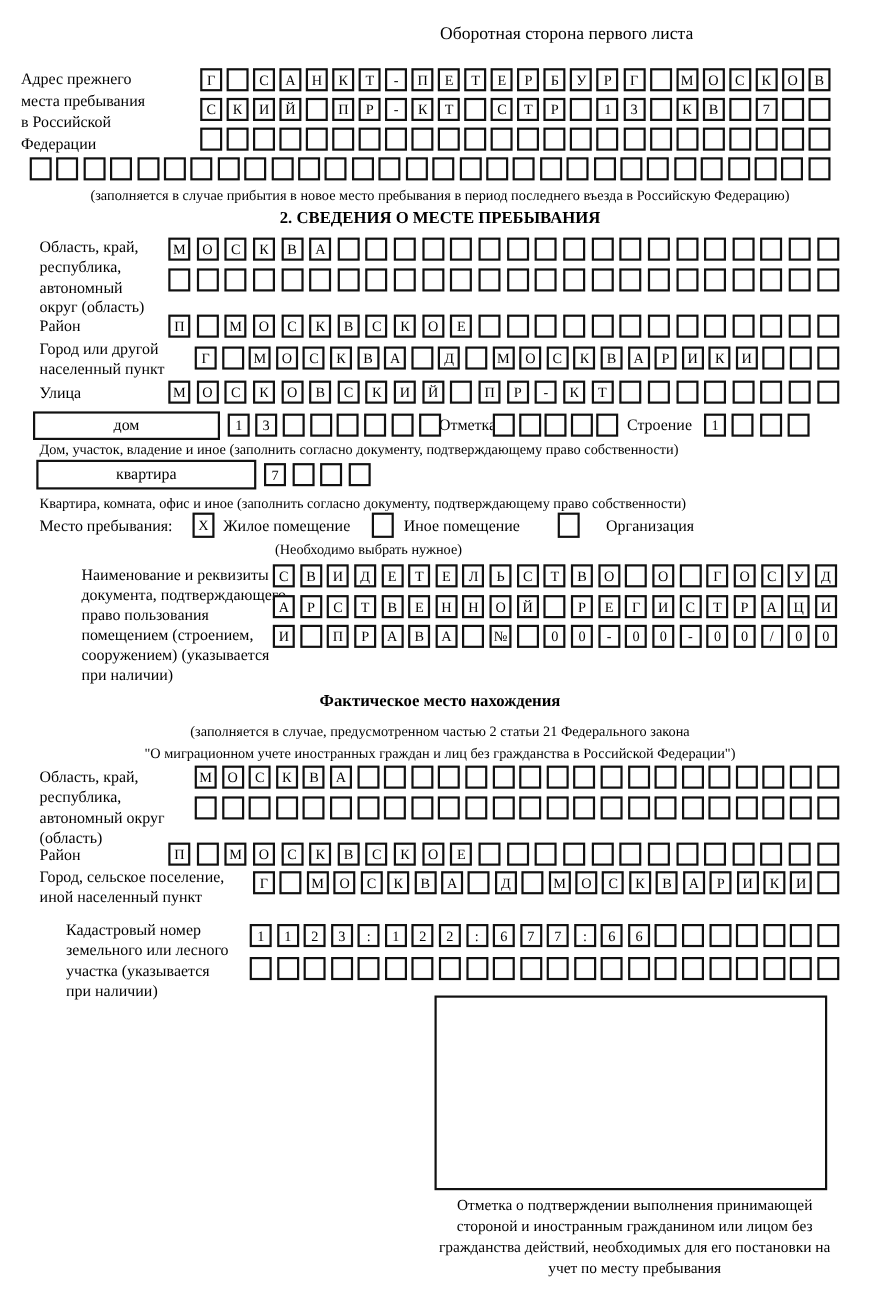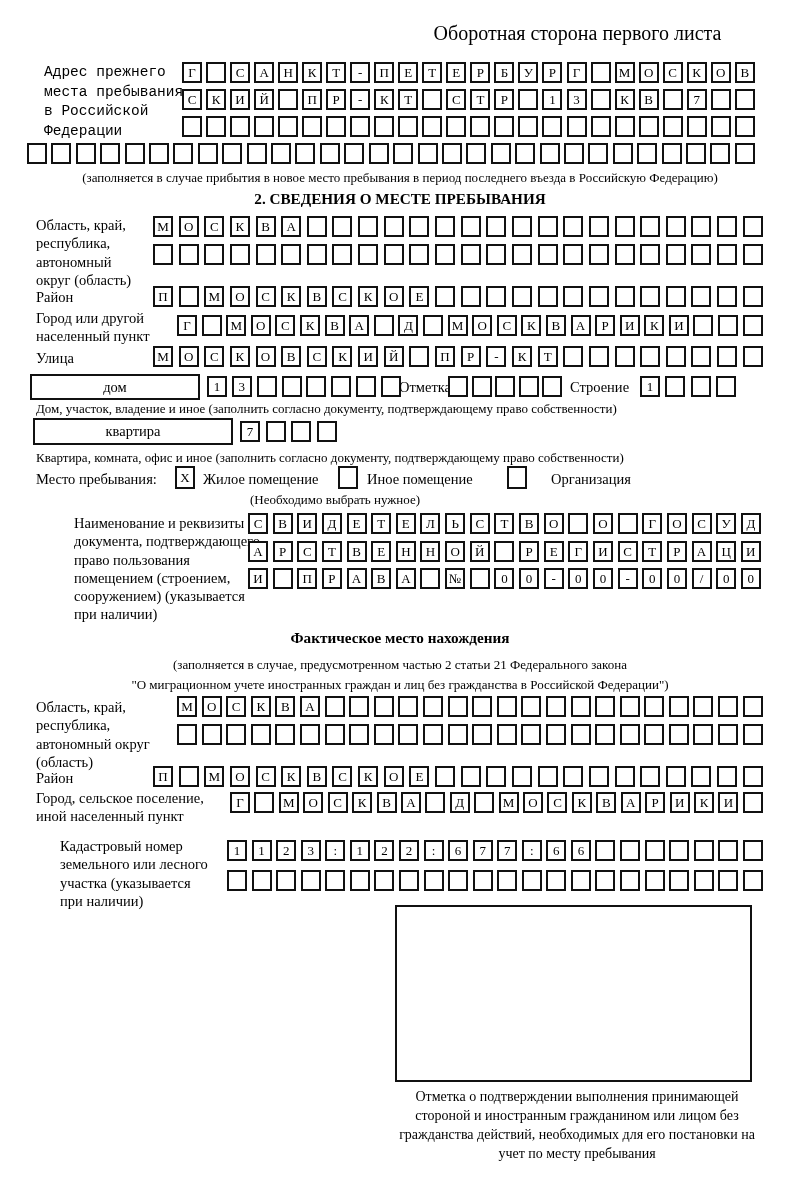--- a/index.html
+++ b/index.html
@@ -25,23 +25,23 @@
   .checkbox{
     width:20px;height:23px;box-sizing:border-box;border:2px solid #111;
     display:inline-flex;align-items:center;justify-content:center;font-size:13px;
   }
   .stamp-box{box-sizing:border-box;border:2px solid #111;background:#fff;}
   .caption{font-size:14px;line-height:19px;}
 </style>
 </head>
 <body>
 
-<div class="abs" style="left:400px;top:22px;width:355px;text-align:center;font-size:20px;">Оборотная сторона первого листа</div>
-
-<div class="abs lbl" style="left:44px;top:63px;width:150px;line-height:19.5px;font-family:Liberation Mono, monospace;">Адрес прежнего
+<div class="abs" style="left:400px;top:22px;width:355px;text-align:left;font-size:16px;">Оборотная сторона первого листа</div>
+
+<div class="abs lbl" style="left:19px;top:63px;width:150px;line-height:19.5px;">Адрес прежнего
 места пребывания
 в Российской
 Федерации</div>
 <div class="abs cellrow" style="left:182px;top:62px;width:573px;">
     <span class="cell">Г</span>
     <span class="cell"></span>
     <span class="cell">С</span>
     <span class="cell">А</span>
     <span class="cell">Н</span>
     <span class="cell">К</span>

